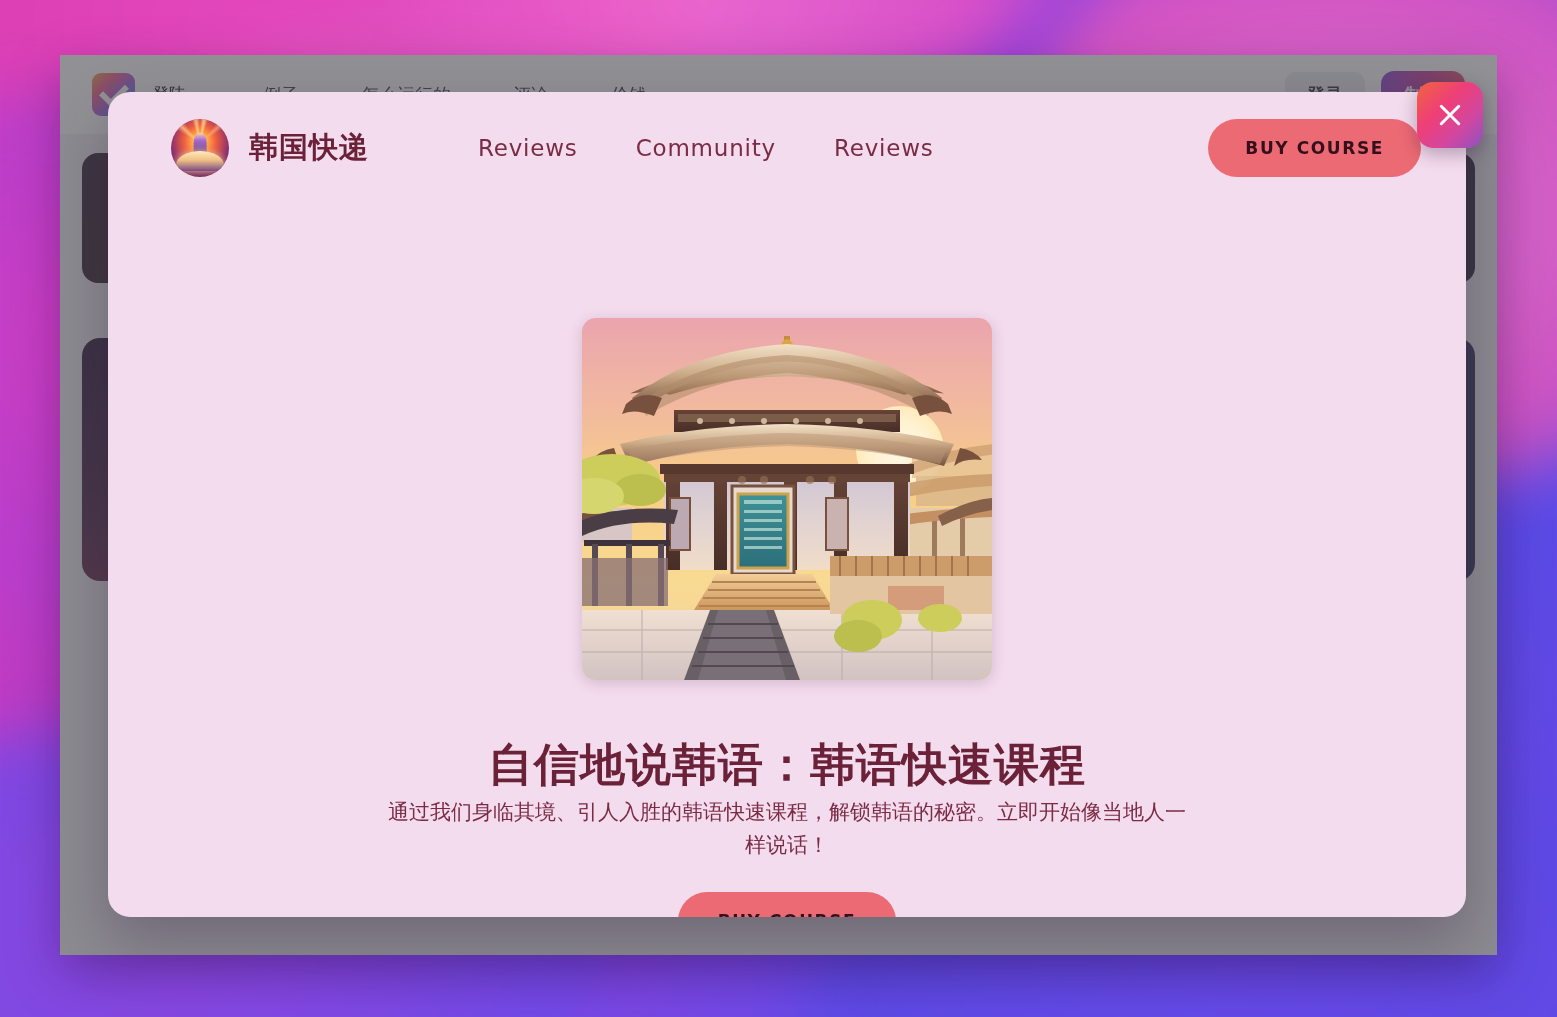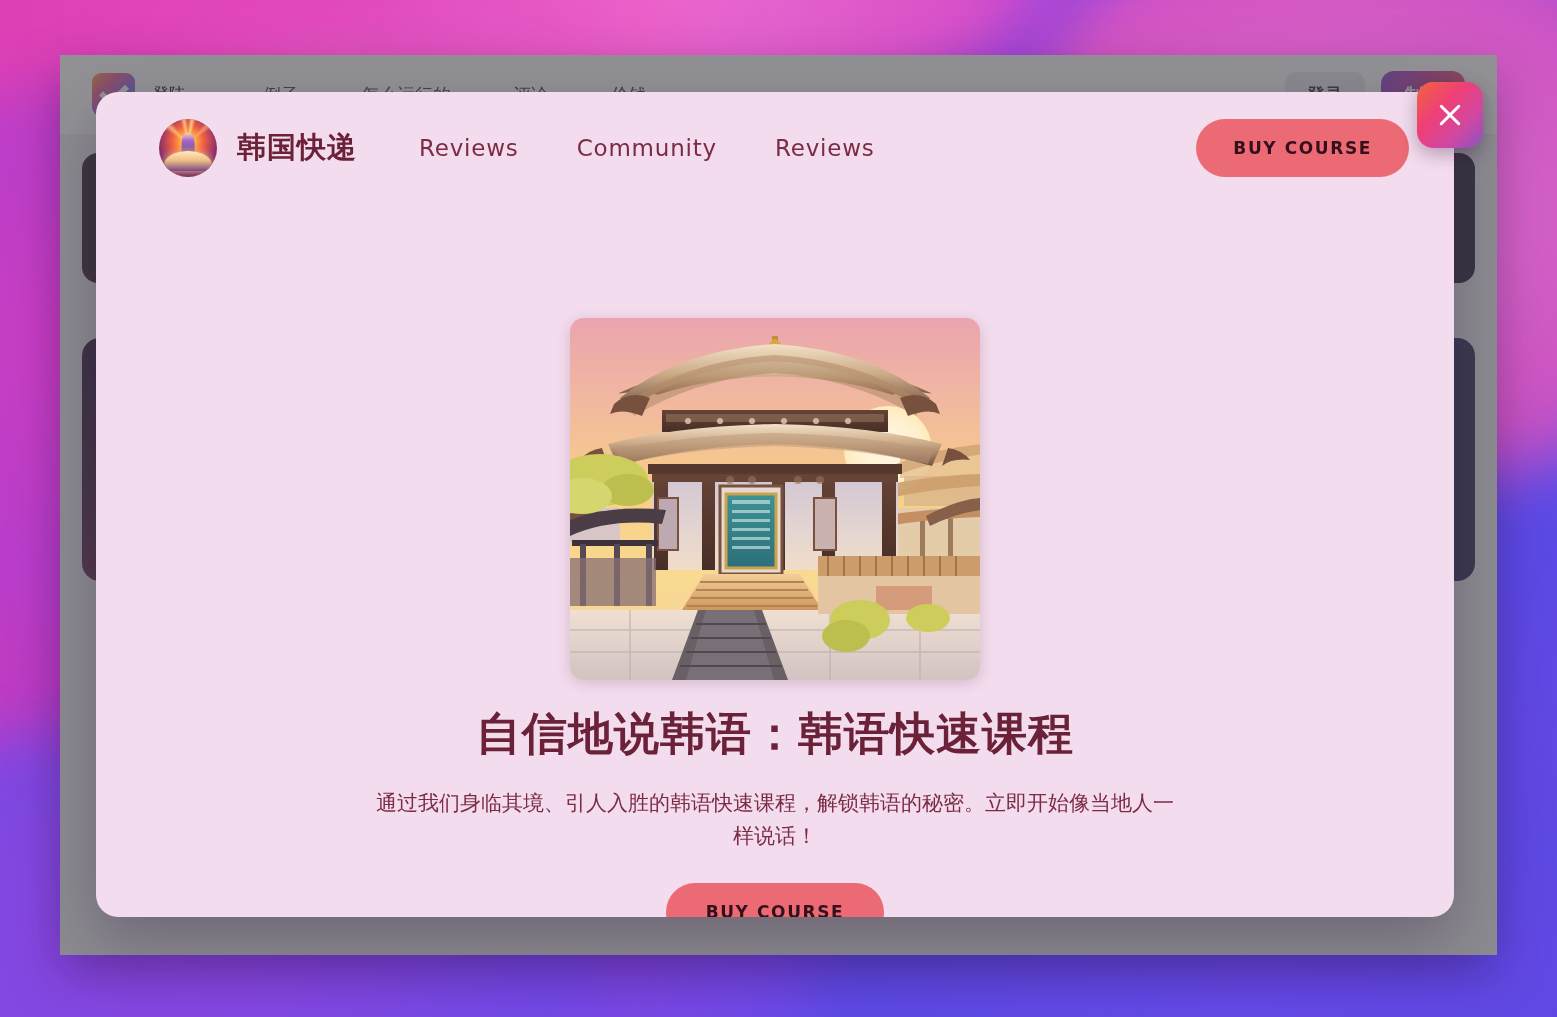--- a/index.html
+++ b/index.html
@@ -121,21 +121,21 @@
   }
   #page-orb {
     position: absolute; right: 66px; bottom: 52px;
     width: 96px; height: 96px; border-radius: 50%;
     background: #9c4024;
   }
 
   
   #modal {
     position: absolute;
-    left: 96px; top: 92px;
+    left: 108px; top: 92px;
     width: 1358px; height: 825px;
     background: #f3dced;
     border-radius: 22px;
     z-index: 60;
     overflow: hidden;
     box-shadow: 0 24px 60px rgba(35,10,45,.28);
   }
 
   
   #modal-header {
@@ -169,21 +169,21 @@
     width: 22%; height: 42%;
     transform: translateX(-50%);
     background: linear-gradient(180deg, #f5d0b0 0%, #a86ad0 30%, #4b2d72 100%);
     border-radius: 42% 42% 22% 22%;
   }
   #modal-brand {
     font-size: 29px; font-weight: 700; color: #6b2239;
     margin-left: 20px; letter-spacing: 1px;
   }
   #modal-nav {
-    display: flex; gap: 58px; margin-left: 62px; justify-content: center;
+    display: flex; gap: 58px; margin-left: 109px; justify-content: center;
   }
   #modal-nav .m-link {
     font-size: 23px; color: #7b2b44; letter-spacing: .8px; cursor: pointer;
     font-family: "DejaVu Sans", "Liberation Sans", sans-serif;
   }
   #buy-course-btn {
     margin-left: auto;
     background: #ec6a74; border: none;
     color: #35101c; font-size: 17px; font-weight: 700;
     letter-spacing: 1.6px;
@@ -199,26 +199,25 @@
   #hero-image {
     width: 410px; height: 362px;
     border-radius: 14px;
     overflow: hidden;
     position: relative;
     box-shadow: 0 3px 14px rgba(70,25,60,.18);
   }
   #hero-image svg { display: block; width: 100%; height: 100%; }
 
   #modal-title {
-    margin-top: 24px;
+    margin-top: 55px;
     font-size: 45px; font-weight: 700;
     color: #6b2239; letter-spacing: 1px; text-align: center;
   }
   #modal-subtitle {
-    margin-top: 22px;
     width: 810px;
     font-size: 21px; line-height: 33px;
     color: #7b2b44; text-align: center;
   }
   #cta-btn {
     margin-top: 31px;
     background: #ec6a74; border: none;
     color: #35101c; font-size: 17px; font-weight: 700;
     letter-spacing: 1.6px;
     padding: 19px 40px; border-radius: 34px; cursor: pointer;

